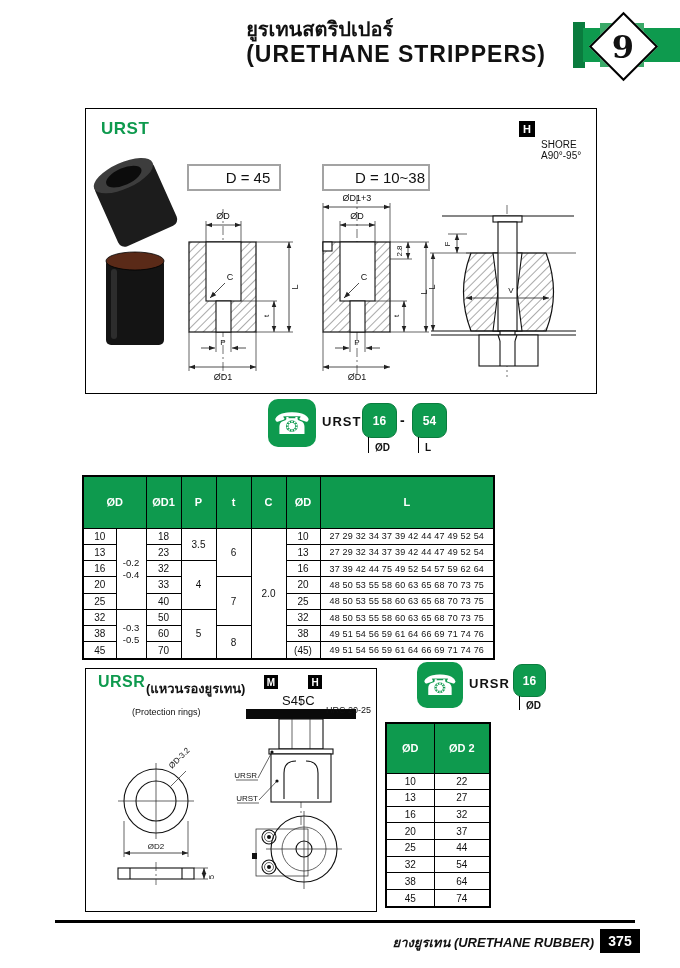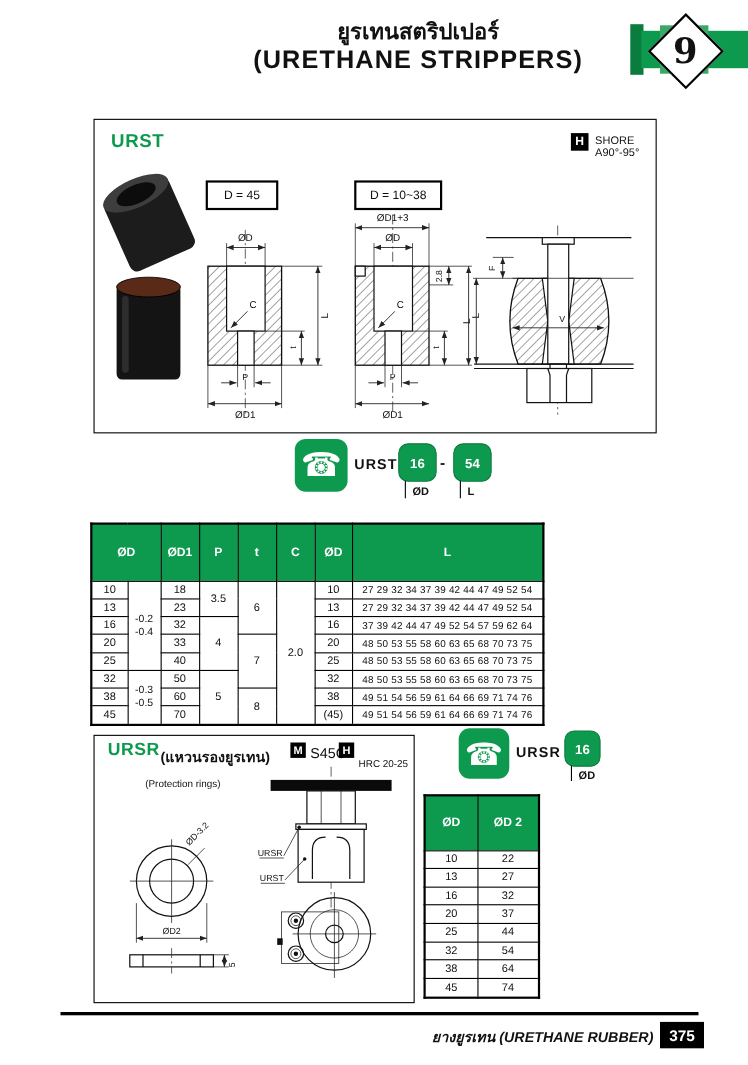--- a/index.html
+++ b/index.html
@@ -1,39 +1,39 @@
 <!DOCTYPE html>
 <html><head>
 <meta charset="utf-8">
 <style>
   html,body{margin:0;padding:0;background:#fff;}
   .page{position:relative;width:680px;height:968px;background:#fff;overflow:hidden;
         font-family:"Liberation Sans",sans-serif;color:#111;}
 
   
-  .hdr{position:absolute;top:18px;right:150px;text-align:center;line-height:1.15;}
+  .hdr{position:absolute;top:18px;right:134px;text-align:left;line-height:1.15;}
   .hdr-thai{font-size:20px;font-weight:bold;}
   .hdr-en{font-size:23px;font-weight:bold;letter-spacing:1px;}
   .bar-cap{position:absolute;left:573px;top:22px;width:12px;height:46px;background:#0a7c3e;}
   .bar{position:absolute;left:583px;top:28px;width:97px;height:34px;background:#0e9a4e;}
   .sq{position:absolute;left:600px;top:23px;width:44px;height:44px;background:#3aa968;}
   .diamond{position:absolute;left:599px;top:22px;width:45px;height:45px;background:#fff;
            border:2.5px solid #000;transform:rotate(45deg);display:flex;align-items:center;justify-content:center;}
   .nine{transform:rotate(-45deg);font-family:"DejaVu Serif",serif;font-weight:bold;font-size:32px;}
 
   
   .panel{position:absolute;border:1.5px solid #000;background:#fff;}
   #urst-panel{left:85px;top:108px;width:510px;height:284px;}
   #ursr-panel{left:85px;top:668px;width:290px;height:242px;}
   .panel-title{position:absolute;color:#0e9a4e;font-weight:bold;font-size:17px;letter-spacing:0.5px;}
   .blackbox{position:absolute;background:#000;color:#fff;font-weight:bold;display:flex;
             align-items:center;justify-content:center;}
-  .spec-text{position:absolute;font-size:10px;}
-  .dbox{position:absolute;border:2px solid #000000;font-size:11px;display:flex;align-items:center;
-        justify-content:center;background:#fff;}
+  .spec-text{position:absolute;font-size:10px;margin-top:16px;}
+  .dbox{position:absolute;border:2px solid #a3a3a3;font-size:15px;display:flex;align-items:center;
+        justify-content:center;background:#fff;padding-left:28px;}
   .thai-sub{position:absolute;font-size:13px;font-weight:bold;}
   .prot{position:absolute;font-size:9px;}
 
   
   .phone{position:absolute;background:#0e9a4e;border-radius:10px;color:#fff;display:flex;
          align-items:center;justify-content:center;}
   .code-series{position:absolute;font-weight:bold;font-size:13px;letter-spacing:1px;}
   .badge{position:absolute;background:#0e9a4e;border-radius:9px;color:#fff;font-weight:bold;
          font-size:12px;display:flex;align-items:center;justify-content:center;border:1px solid #0a7c3e;}
   .dash{position:absolute;font-weight:bold;font-size:14px;}
@@ -247,21 +247,21 @@
           <td>13</td>
           <td>23</td>
           <td>13</td>
           <td class="lc">27 29 32 34 37 39 42 44 47 49 52 54</td>
         </tr>
         <tr>
           <td>16</td>
           <td>32</td>
           <td rowspan="3">4</td>
           <td>16</td>
-          <td class="lc">37 39 42 44 47 49 52 54 57 59 62 64</td>
+          <td class="lc">37 39 42 44 75 49 52 54 57 59 62 64</td>
         </tr>
         <tr>
           <td>20</td>
           <td>33</td>
           <td rowspan="3">7</td>
           <td>20</td>
           <td class="lc">48 50 53 55 58 60 63 65 68 70 73 75</td>
         </tr>
         <tr>
           <td>25</td>

